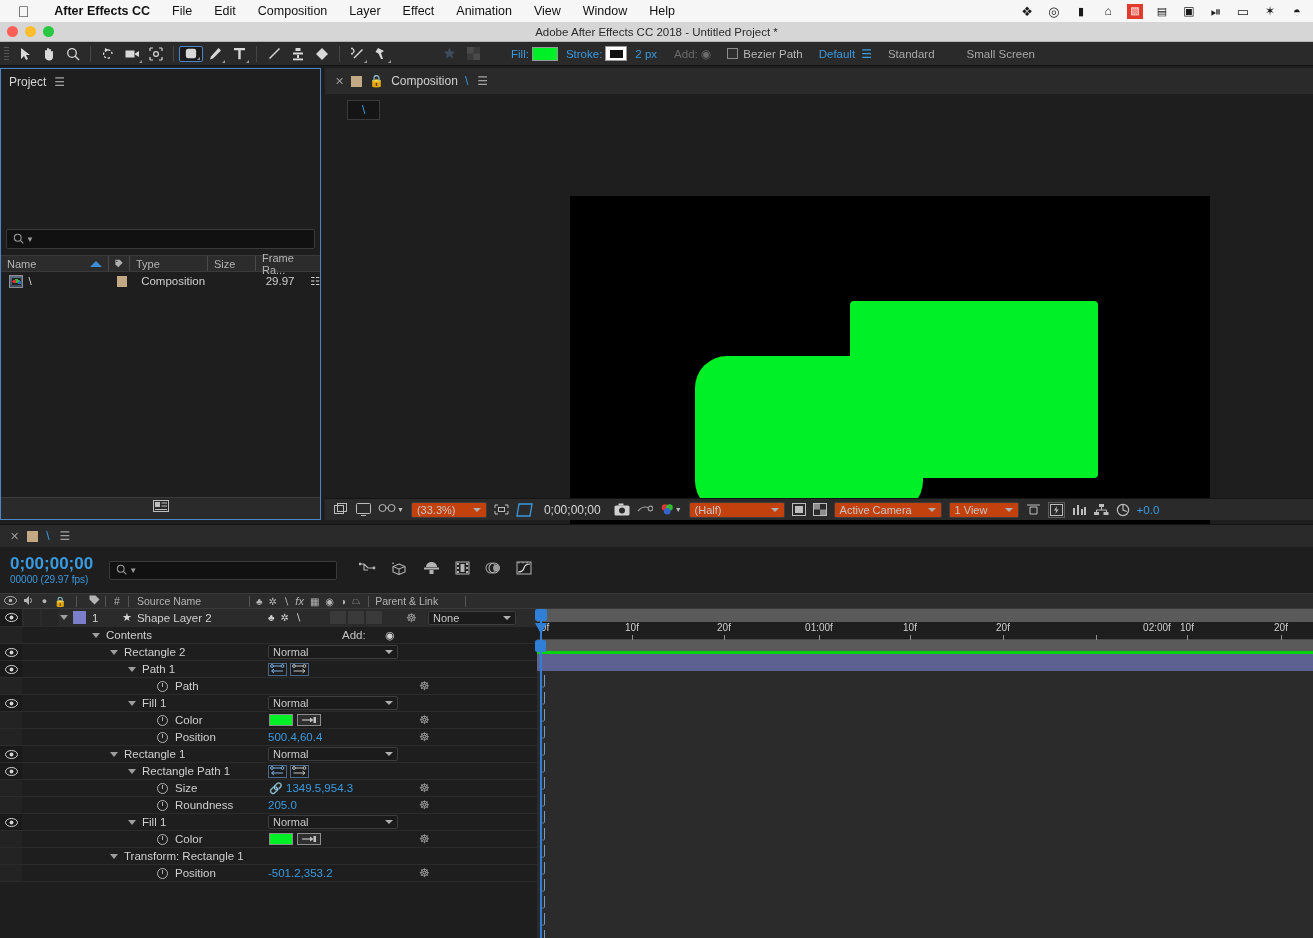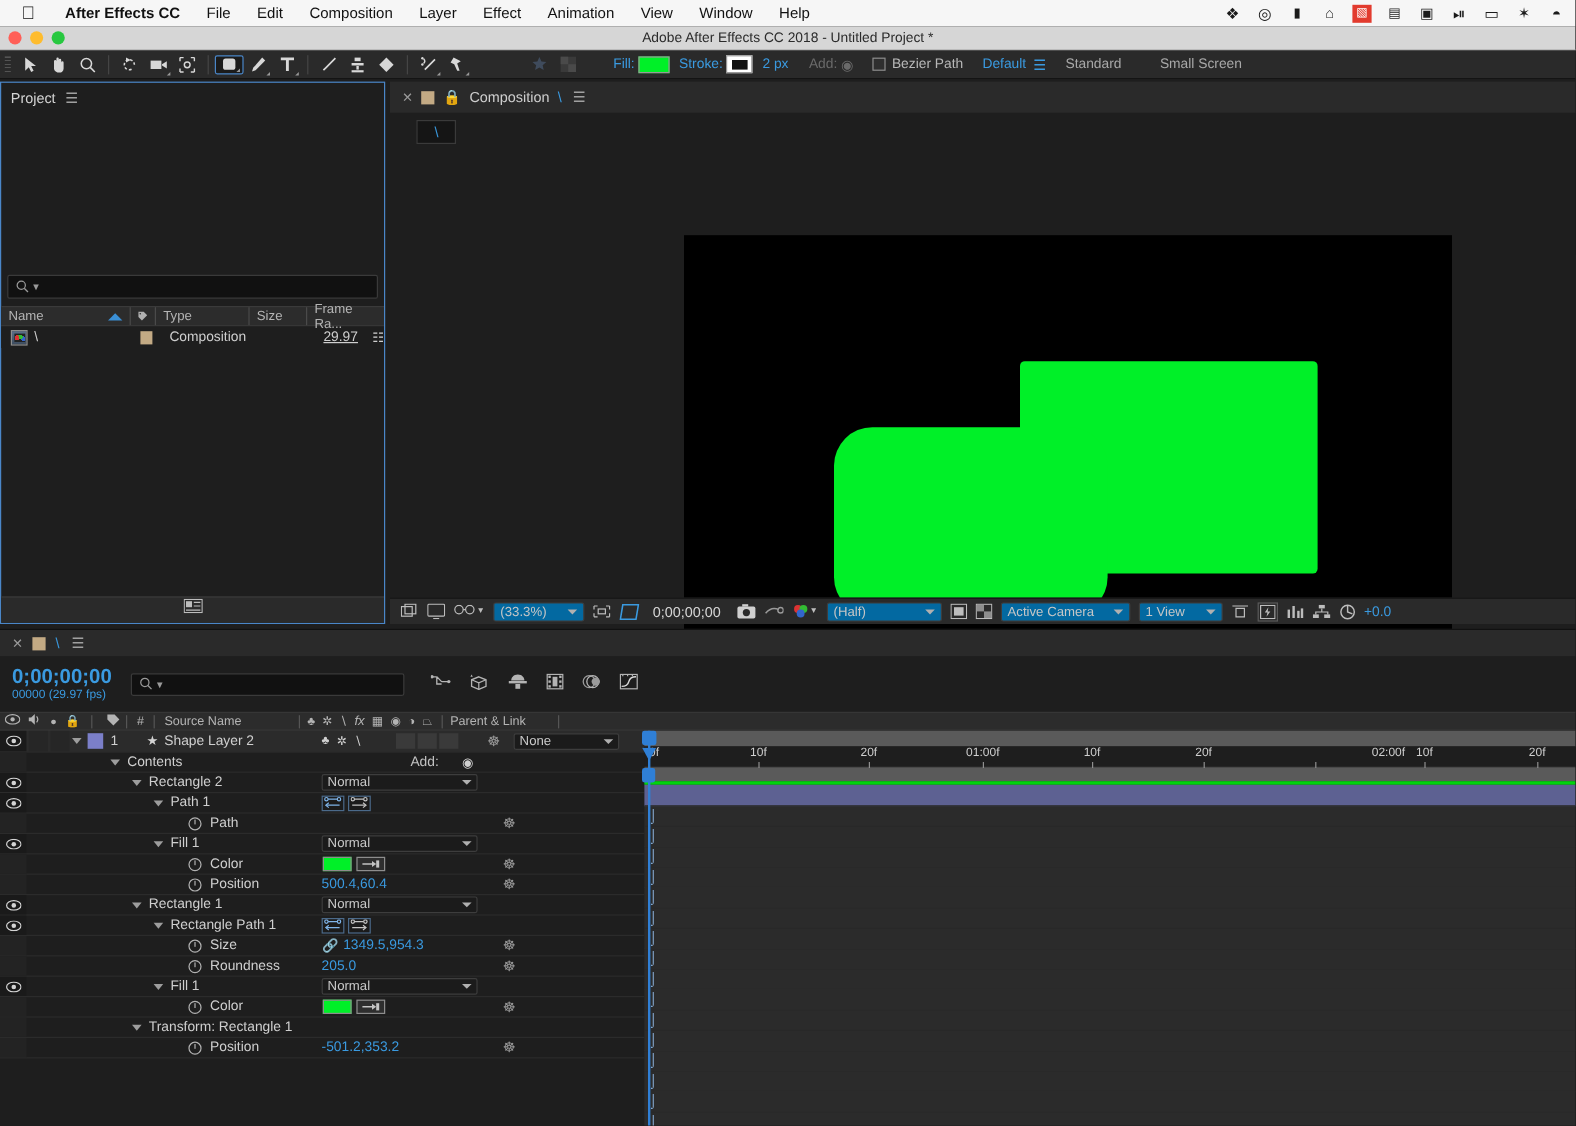--- a/index.html
+++ b/index.html
@@ -121,21 +121,21 @@
   .stage{ position:absolute; left:0; top:56px; width:988px; height:374px; background:#1e1e1e; }
   .canvas{ position:absolute; left:245px; top:72px; width:640px; height:355px; background:#000; }
   .shapeA{ position:absolute; left:125px; top:160px; width:228px; height:157px;
     background:#00f028; border-radius:32px; }
   .shapeB{ position:absolute; left:280px; top:105px; width:248px; height:177px;
     background:#00f028; border-radius:4px; }
   .comp-foot{
     position:absolute; left:0; bottom:0; width:988px; height:22px; background:#2a2a2a;
     display:flex; align-items:center; gap:7px; padding:0 9px; border-top:1px solid #141414;
   }
-  .sel{ background:#0369a1; border:1px solid #3d3d3d; border-radius:2px;
+  .sel{ background:#c2410c; border:1px solid #3d3d3d; border-radius:2px;
     height:16px; display:flex; align-items:center; justify-content:space-between;
     color:#c6c6c6; font-size:11px; padding:0 5px; }
   .cv{ width:0;height:0;border-left:4px solid transparent;border-right:4px solid transparent;
        border-top:4px solid #b0b0b0; margin-left:8px; }
   .tc{ color:#d6d6d6; font-size:12px; }
   .blueval{ color:#3a9ae0; font-size:11.5px; }
   .ci{ color:#bdbdbd; display:flex; align-items:center; }
 
   
   .timeline{ position:absolute; left:0; top:524px; width:1313px; height:414px; background:#1e1e1e;
@@ -416,21 +416,21 @@
         </div>
       <div class="col" style="width:62px;border-right:none;">
           <span>Frame Ra...</span>
         </div>
     </div>
     <div class="asset-row">
       <span class="compico"></span>
       <span style="width:92px">\</span>
       <span class="tanbox" style="margin-right:14px"></span>
       <span style="width:130px">Composition</span>
-      <span style="width:38px;text-align:center;text-decoration:underline;">29.97</span>
+      <span style="width:38px;text-align:left;">29.97</span>
       <span style="margin-left:8px;color:#cfcfcf;font-size:11px;">☷</span>
     </div>
     <div class="proj-foot">
       <span class="ficon">
         <svg width="16" height="12" viewBox="0 0 16 12">
             <rect x="0.5" y="0.5" width="15" height="11" fill="none" stroke="#bdbdbd"></rect>
             <rect x="2" y="2" width="5" height="5" fill="#bdbdbd"></rect>
             <line x1="8.5" y1="3" x2="14" y2="3" stroke="#bdbdbd"></line>
             <line x1="8.5" y1="6" x2="14" y2="6" stroke="#bdbdbd"></line>
             <line x1="2" y1="9.5" x2="14" y2="9.5" stroke="#bdbdbd"></line>

